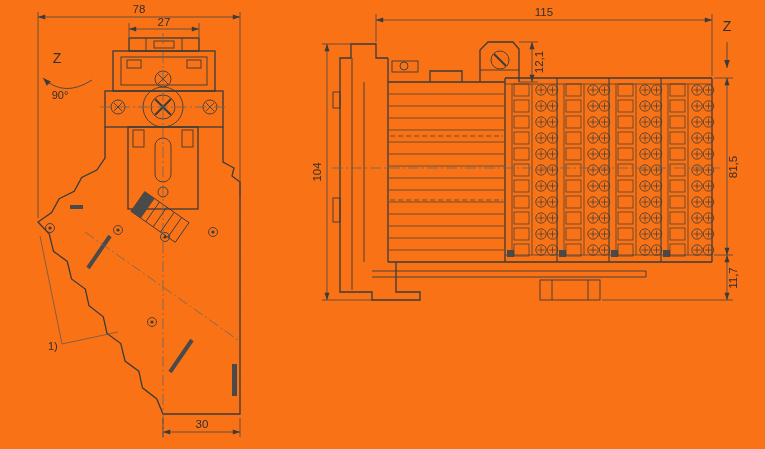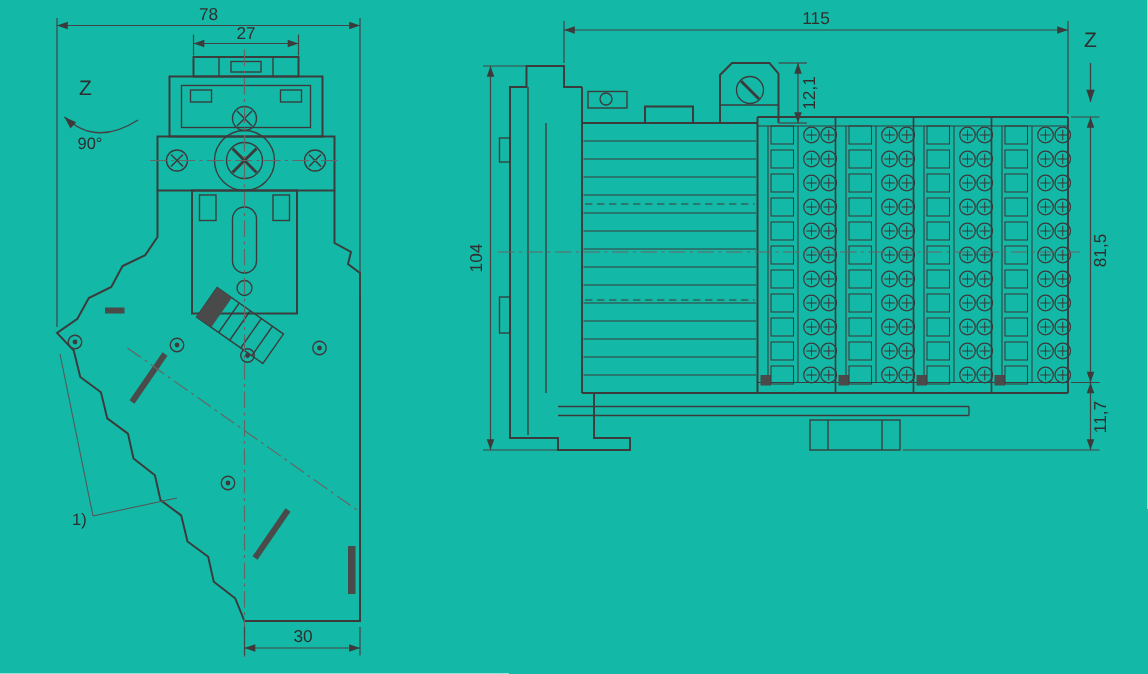--- a/index.html
+++ b/index.html
@@ -1,16 +1,16 @@
 <!DOCTYPE html>
 <html><head>
 <meta charset="utf-8">
 <style>
   html,body{margin:0;padding:0;background:#ffffff;}
-  .stage{width:765px;height:449px;background:#14b8a6;overflow:hidden;position:relative;}
+  .stage{width:765px;height:449px;background:#f97316;overflow:hidden;position:relative;}
   svg text{font-family:"Liberation Sans","DejaVu Sans",sans-serif;fill:#2f2f2f;}
   .dim text{font-size:11.5px;}
   .viewlabel{font-size:14px;}
   .note{font-size:11px;}
 </style>
 </head>
 <body>
 
 <div class="stage">
 <svg width="765" height="449" viewBox="0 0 765 449">

